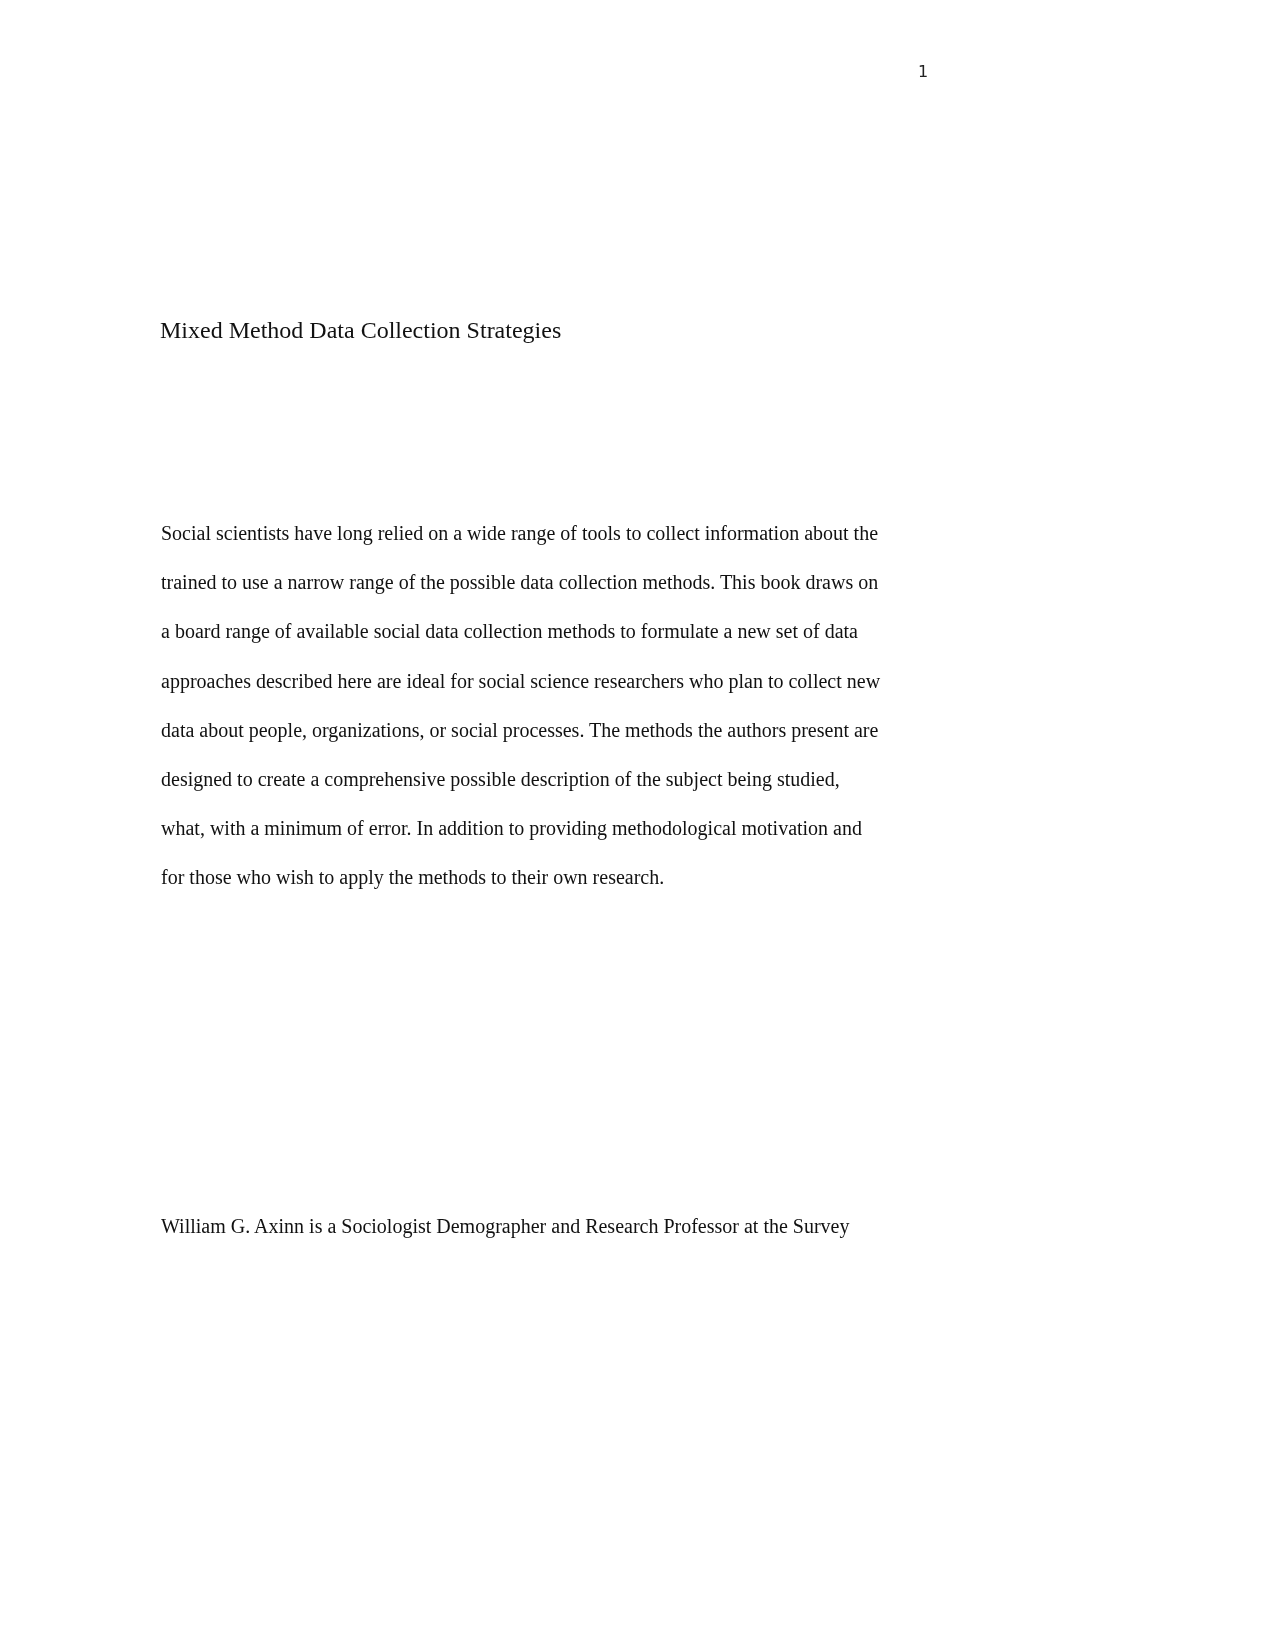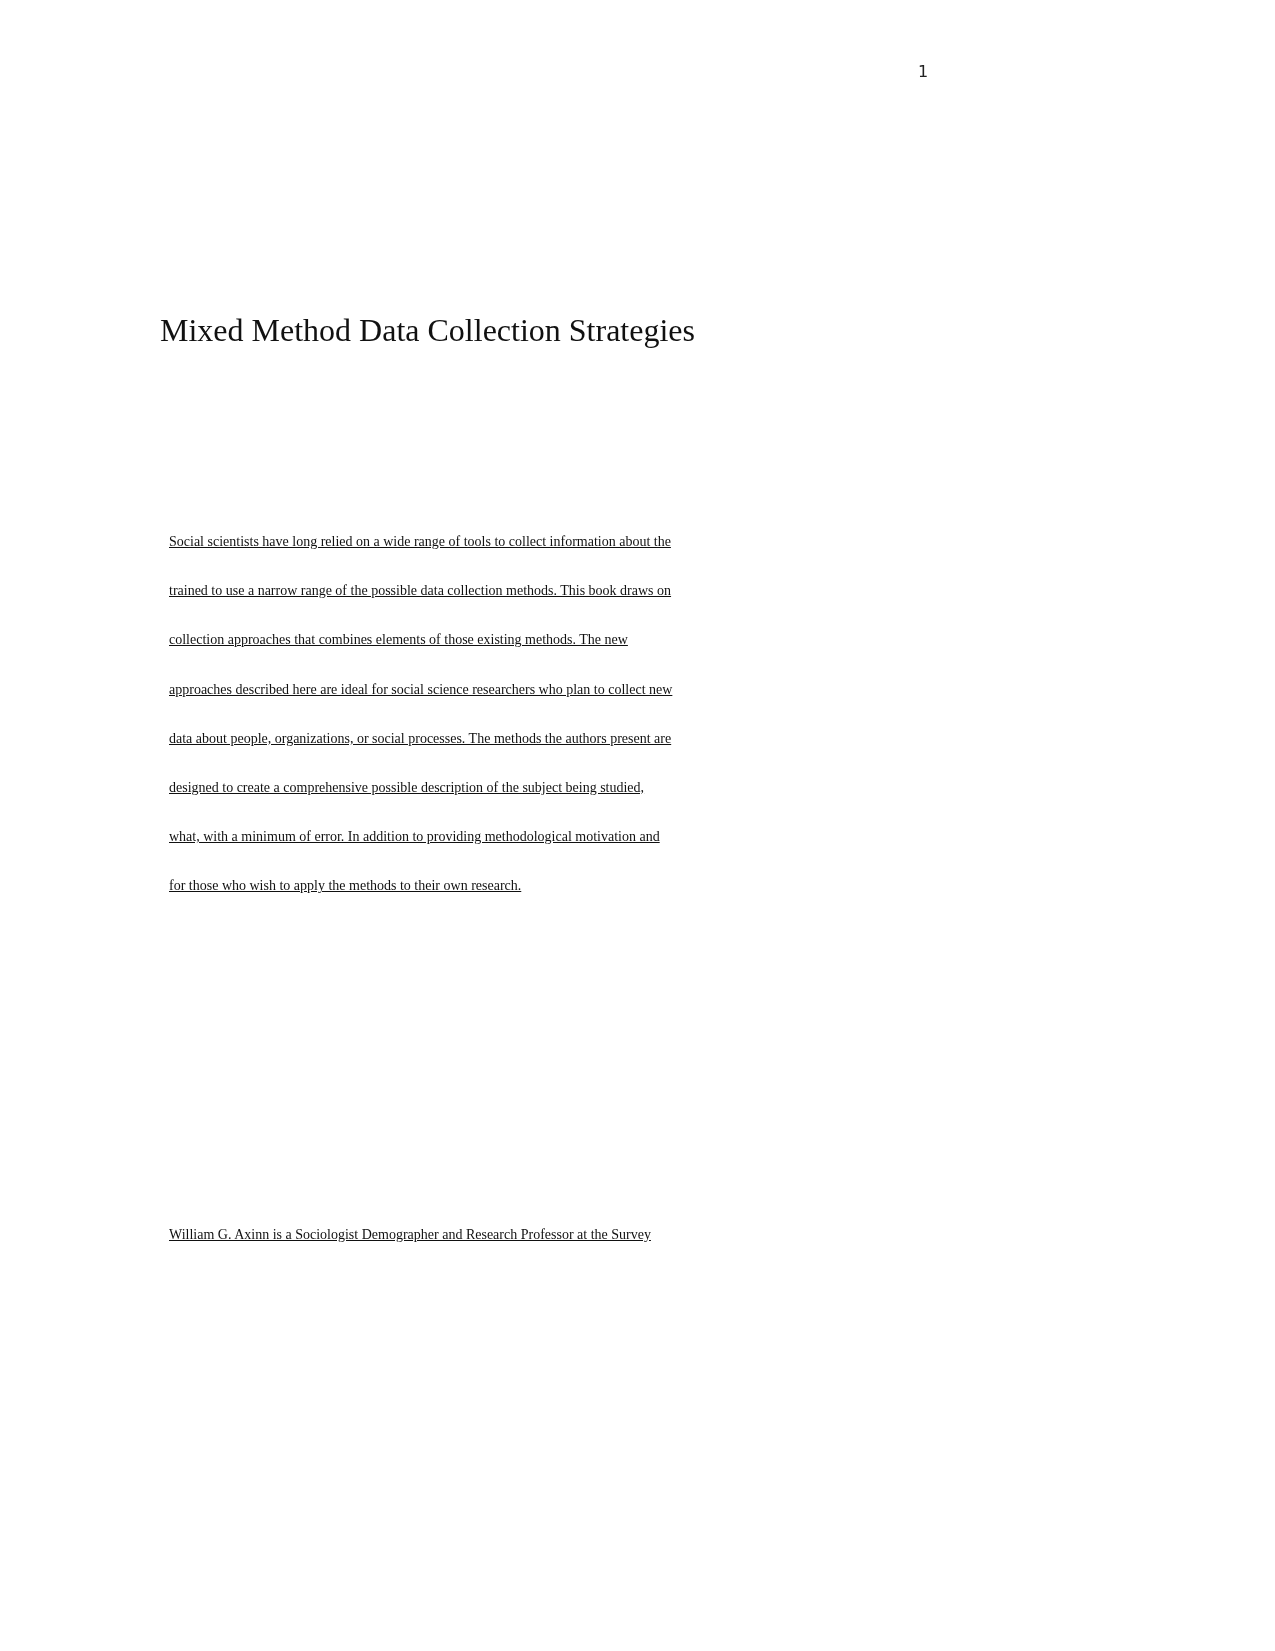--- a/index.html
+++ b/index.html
@@ -20,55 +20,54 @@
       left: 918px;
       font-family: "DejaVu Sans", sans-serif;
       font-size: 16px;
       color: #222;
     }
     .title {
       position: absolute;
       top: 310px;
       left: 160px;
       font-family: "Liberation Serif", serif;
-      font-size: 32px;
+      font-size: 24px;
       line-height: 40px;
       margin: 0;
       font-weight: normal;
       white-space: nowrap;
     }
     .para {
       position: absolute;
       left: 160px;
       width: 780px;
       font-family: "Liberation Serif", serif;
-      font-size: 14px;
-      margin: 9px;
-      text-decoration: underline;
+      font-size: 20px;
+      margin: 1px;
     }
     .para .line {
       display: block;
       height: 49.2px;
       line-height: 49.2px;
       white-space: nowrap;
     }
     #para1 { top: 508px; }
     #para2 { top: 1201px; }
   </style>
 </head>
 <body>
 
 <div class="page-number">1</div>
 
 <h1 class="title">Mixed Method Data Collection Strategies</h1>
 
 <p id="para1" class="para">
   <span class="line">Social scientists have long relied on a wide range of tools to collect information about the</span>
   <span class="line">trained to use a narrow range of the possible data collection methods. This book draws on</span>
-  <span class="line">collection approaches that combines elements of those existing methods. The new</span>
+  <span class="line">a board range of available social data collection methods to formulate a new set of data</span>
   <span class="line">approaches described here are ideal for social science researchers who plan to collect new</span>
   <span class="line">data about people, organizations, or social processes. The methods the authors present are</span>
   <span class="line">designed to create a comprehensive possible description of the subject being studied,</span>
   <span class="line">what, with a minimum of error. In addition to providing methodological motivation and</span>
   <span class="line">for those who wish to apply the methods to their own research.</span>
 </p>
 
 <p id="para2" class="para">
   <span class="line">William G. Axinn is a Sociologist Demographer and Research Professor at the Survey</span>
 </p>

